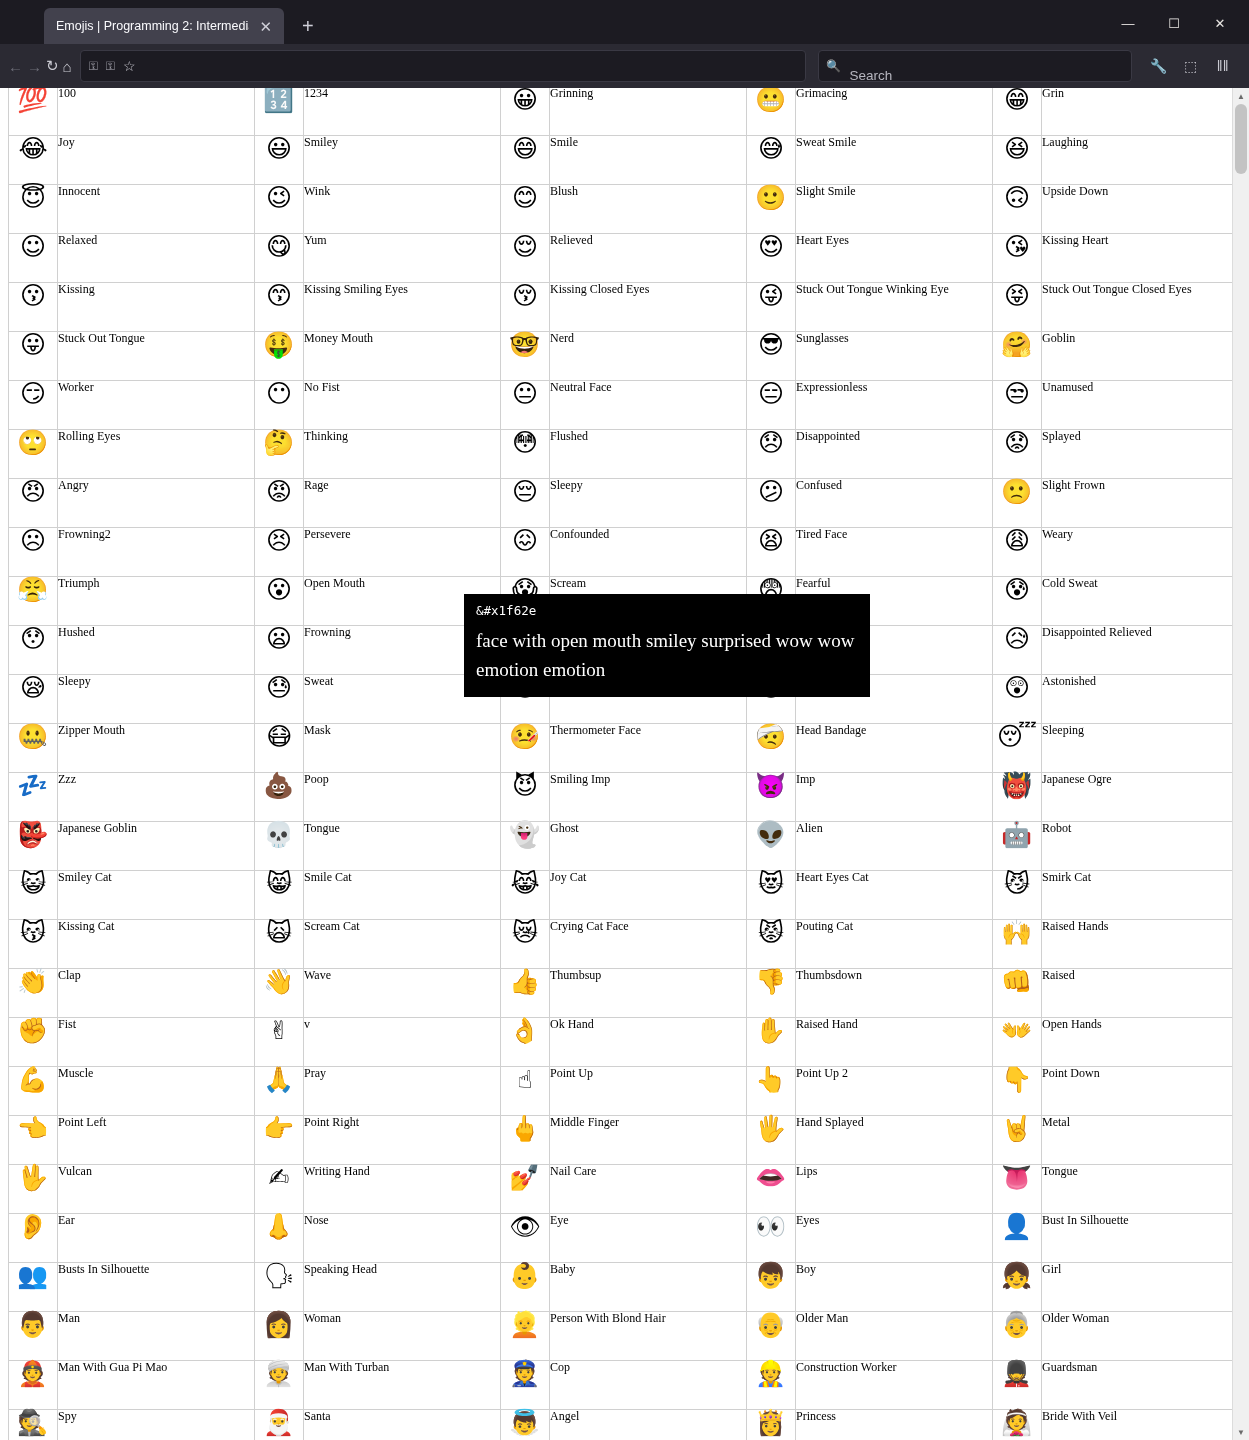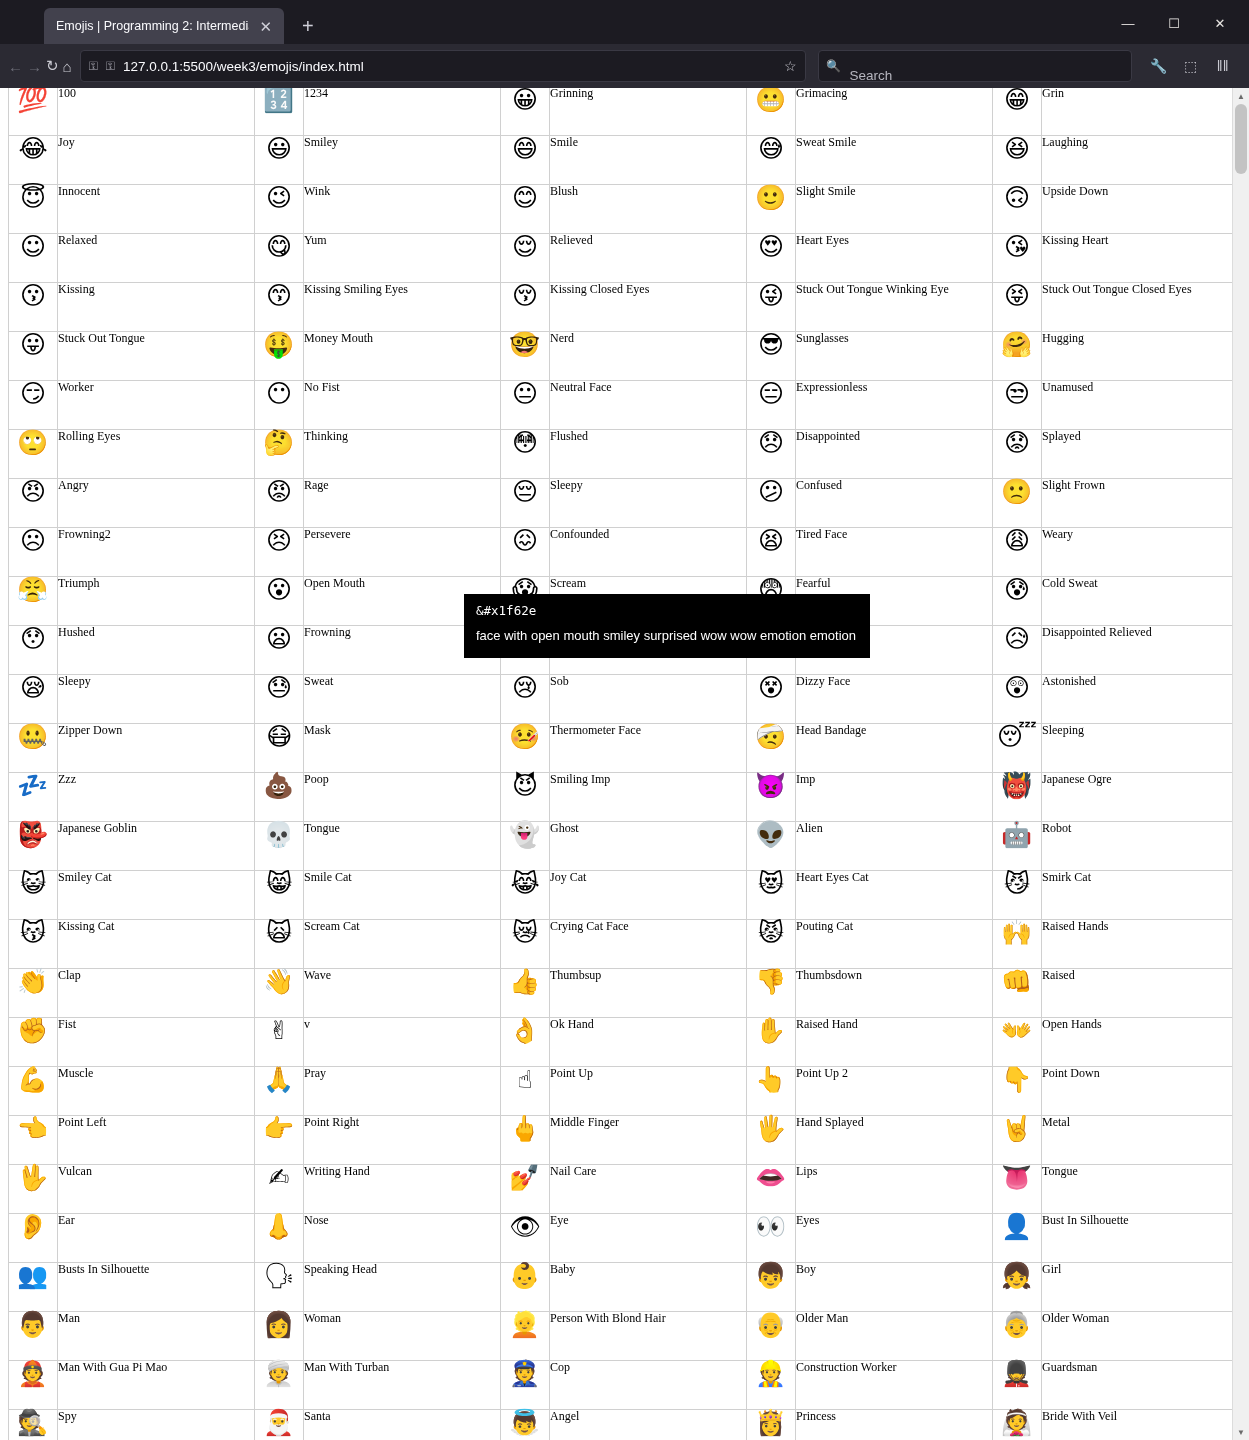--- a/index.html
+++ b/index.html
@@ -216,22 +216,22 @@
     padding: 9px 0 12px 12px;
     box-sizing: border-box;
     z-index: 50;
   }
   .tooltip .code {
     font-family: "DejaVu Sans Mono", monospace;
     font-size: 12.5px;
     margin-bottom: 8px;
   }
   .tooltip .desc {
-    font-family: Liberation Sans, sans-serif;
-    font-size: 13px;
+    font-family: Liberation Serif, serif;
+    font-size: 19px;
     line-height: 1.55;
   }
 
   
   .scrollbar {
     position: absolute;
     right: 0;
     top: 88px;
     width: 16px;
     height: 1352px;
@@ -282,21 +282,20 @@
 
   <div class="navbar">
     <div class="navbtn disabled">←</div>
     <div class="navbtn disabled">→</div>
     <div class="navbtn">↻</div>
     <div class="navbtn">⌂</div>
 
     <div class="urlbar">
       <span class="shield">⚿</span>
       <span class="lock">⚿</span>
-      <span class="url">127.0.0.1:5500/week3/emojis/index.html</span>
       <span class="star">☆</span>
     </div>
 
     <div class="searchbar">
       <span class="sicon">🔍</span>
       <span class="splaceholder">Search</span>
     </div>
 
     <div class="toolicons">
       <div class="toolicon">🔧</div>
@@ -374,21 +373,21 @@
             <tr>
               <td class="glyph">😛</td>
               <td class="label w1">Stuck Out Tongue</td>
               <td class="glyph">🤑</td>
               <td class="label w1">Money Mouth</td>
               <td class="glyph">🤓</td>
               <td class="label w1">Nerd</td>
               <td class="glyph">😎</td>
               <td class="label w1">Sunglasses</td>
               <td class="glyph">🤗</td>
-              <td class="label w1">Hugging</td>
+              <td class="label w1">Goblin</td>
             </tr>
             <tr>
               <td class="glyph">😏</td>
               <td class="label w1">Worker</td>
               <td class="glyph">😶</td>
               <td class="label w1">No Fist</td>
               <td class="glyph">😐</td>
               <td class="label w1">Neutral Face</td>
               <td class="glyph">😑</td>
               <td class="label w1">Expressionless</td>
@@ -462,21 +461,21 @@
               <td class="label w1">Sweat</td>
               <td class="glyph">😢</td>
               <td class="label w1">Sob</td>
               <td class="glyph">😵</td>
               <td class="label w1">Dizzy Face</td>
               <td class="glyph">😲</td>
               <td class="label w1">Astonished</td>
             </tr>
             <tr>
               <td class="glyph">🤐</td>
-              <td class="label w1">Zipper Down</td>
+              <td class="label w1">Zipper Mouth</td>
               <td class="glyph">😷</td>
               <td class="label w1">Mask</td>
               <td class="glyph">🤒</td>
               <td class="label w1">Thermometer Face</td>
               <td class="glyph">🤕</td>
               <td class="label w1">Head Bandage</td>
               <td class="glyph">😴</td>
               <td class="label w1">Sleeping</td>
             </tr>
             <tr>

